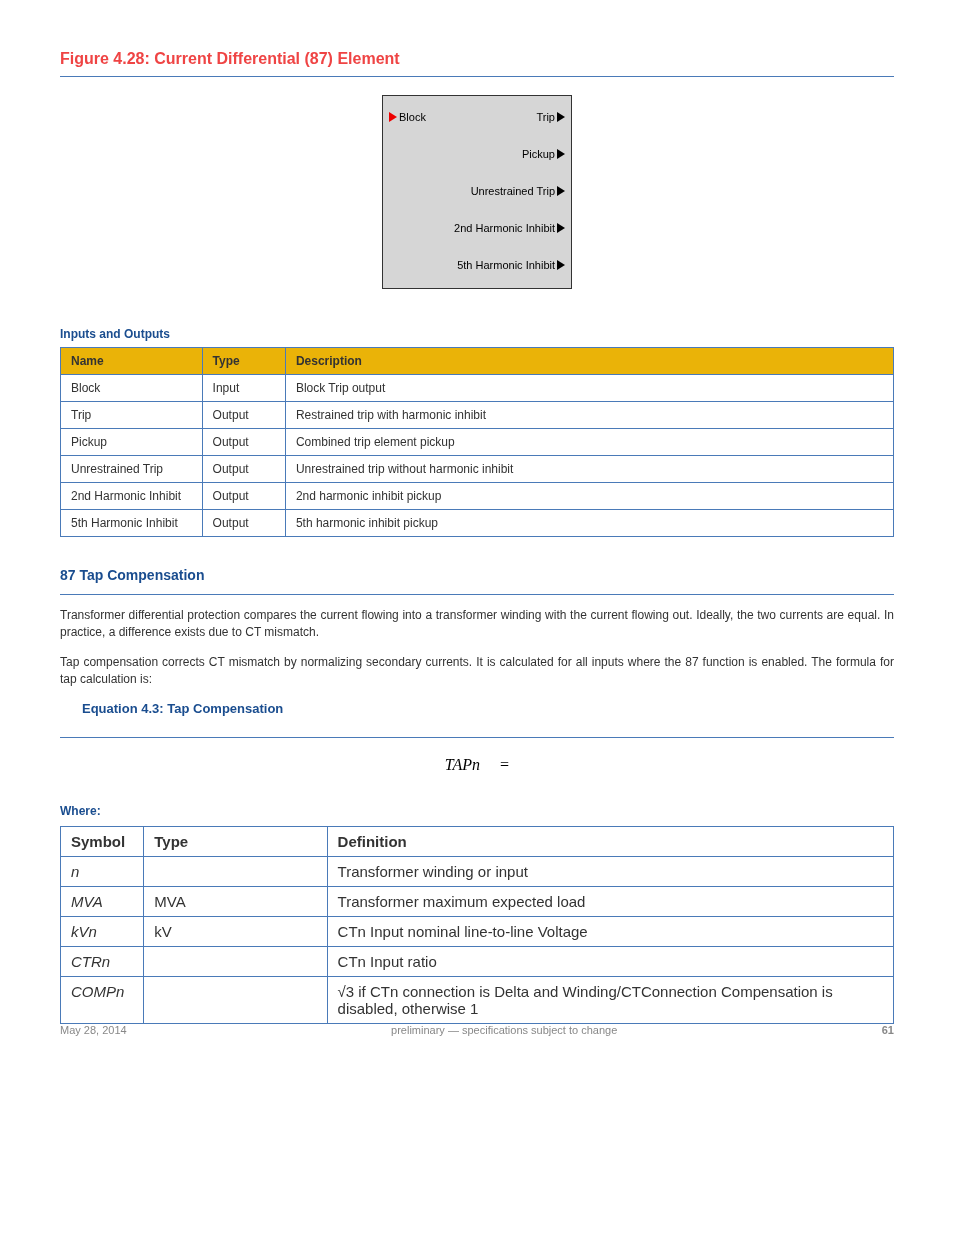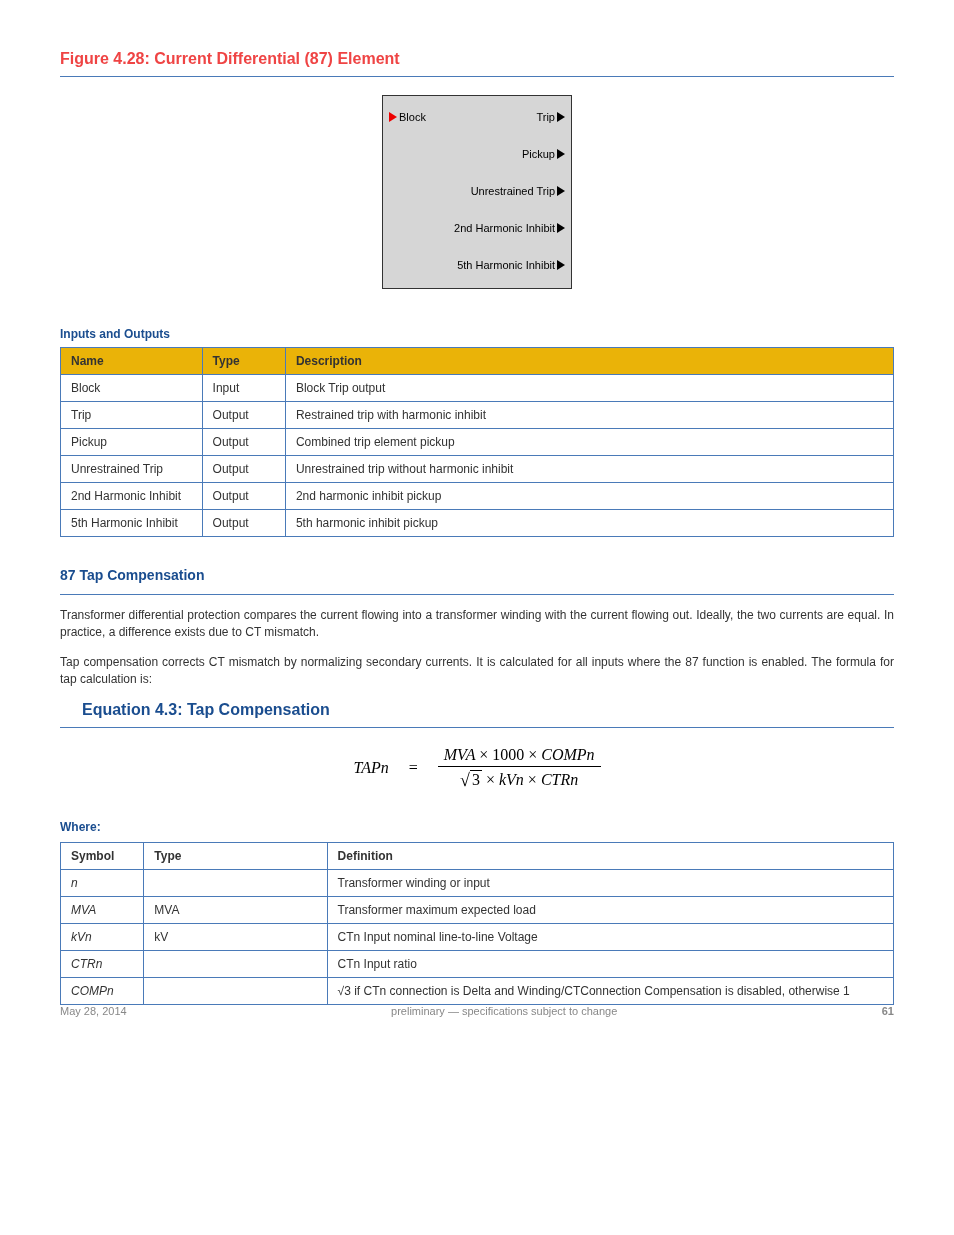--- a/index.html
+++ b/index.html
@@ -100,24 +100,24 @@
     margin-bottom: 12px;
   }
   .body-text {
     font-size: 12px;
     line-height: 1.45;
     color: #333;
     margin-bottom: 12px;
     text-align: justify;
   }
   .eq-title {
-    font-size: 16px;
+    font-size: 13px;
     font-weight: bold;
     color: #1a4d8f;
-    margin-bottom: 8px;
+    margin-bottom: 21px;
     padding-left: 22px;
   }
   .equation {
     text-align: center;
     font-family: 'Cambria Math', 'Times New Roman', serif;
     font-style: italic;
     font-size: 16px;
     margin: 10px 0 30px 0;
     color: #000;
   }
@@ -149,21 +149,21 @@
     margin-bottom: 8px;
   }
   .where-table {
     width: 100%;
     border-collapse: collapse;
   }
   .where-table th, .where-table td {
     border: 1px solid #4a7ab8;
     padding: 6px 10px;
     text-align: left;
-    font-size: 12px;
+    font-size: 15px;
     vertical-align: top;
   }
   .where-table th { font-weight: bold; }
   .wcol-sym { width: 10%; font-style: italic; }
   .wcol-unit { width: 22%; }
   .wcol-desc { width: 68%; }
   .footer {
     display: flex;
     justify-content: space-between;
     align-items: center;
@@ -256,28 +256,20 @@
 <p class="body-text">Transformer differential protection compares the current flowing into a transformer winding with the current flowing out. Ideally, the two currents are equal.  In practice, a difference exists due to CT mismatch.</p>
 <p class="body-text">Tap compensation corrects CT mismatch by normalizing secondary currents. It is calculated for all inputs where the 87 function is enabled.  The formula for tap calculation is:</p>
 
 <div class="eq-title">Equation 4.3: Tap Compensation</div>
 <hr class="top-rule">
 
 <div class="equation">
   <span class="eq-row">
     <span>TAPn</span>
     <span style="font-style:normal;">=</span>
-    <span class="frac">
-      <span class="num">
-        <span>MVA</span> <span style="font-style:normal;">×</span> <span style="font-style:normal;">1000</span> <span style="font-style:normal;">×</span> <span>COMPn</span>
-      </span>
-      <span class="den">
-        <span class="sqrt-sym">√</span><span style="border-top:1px solid #000; font-style:normal; padding:0 2px;">3</span> <span style="font-style:normal;">×</span> <span>kVn</span> <span style="font-style:normal;">×</span> <span>CTRn</span>
-      </span>
-    </span>
   </span>
 </div>
 
 <div class="where-title">Where:</div>
 <table class="where-table">
   <thead>
     <tr>
       <th class="wcol-sym" style="font-style:normal;">Symbol</th>
       <th class="wcol-unit">Type</th>
       <th class="wcol-desc">Definition</th>

